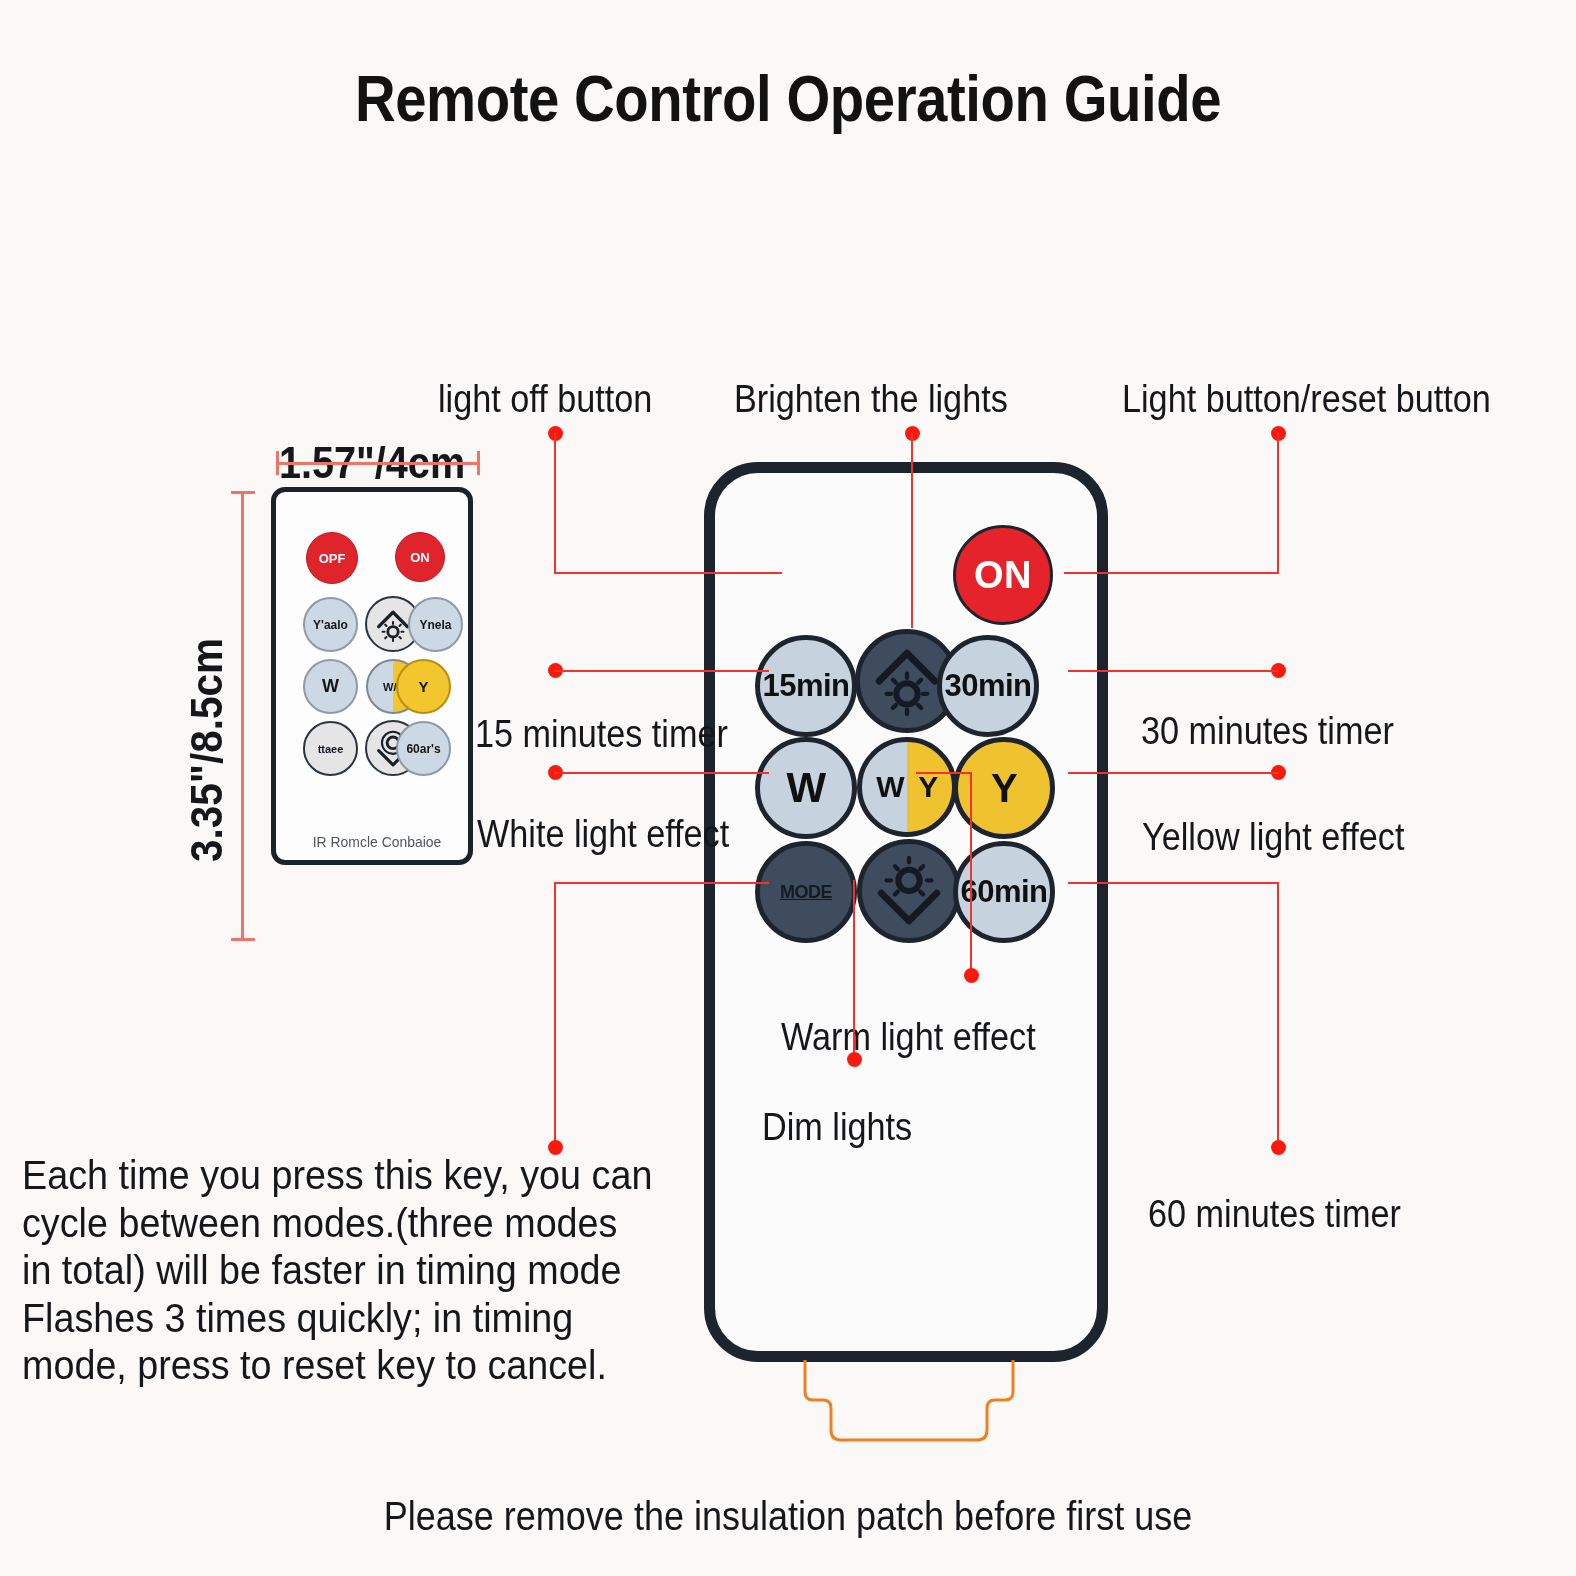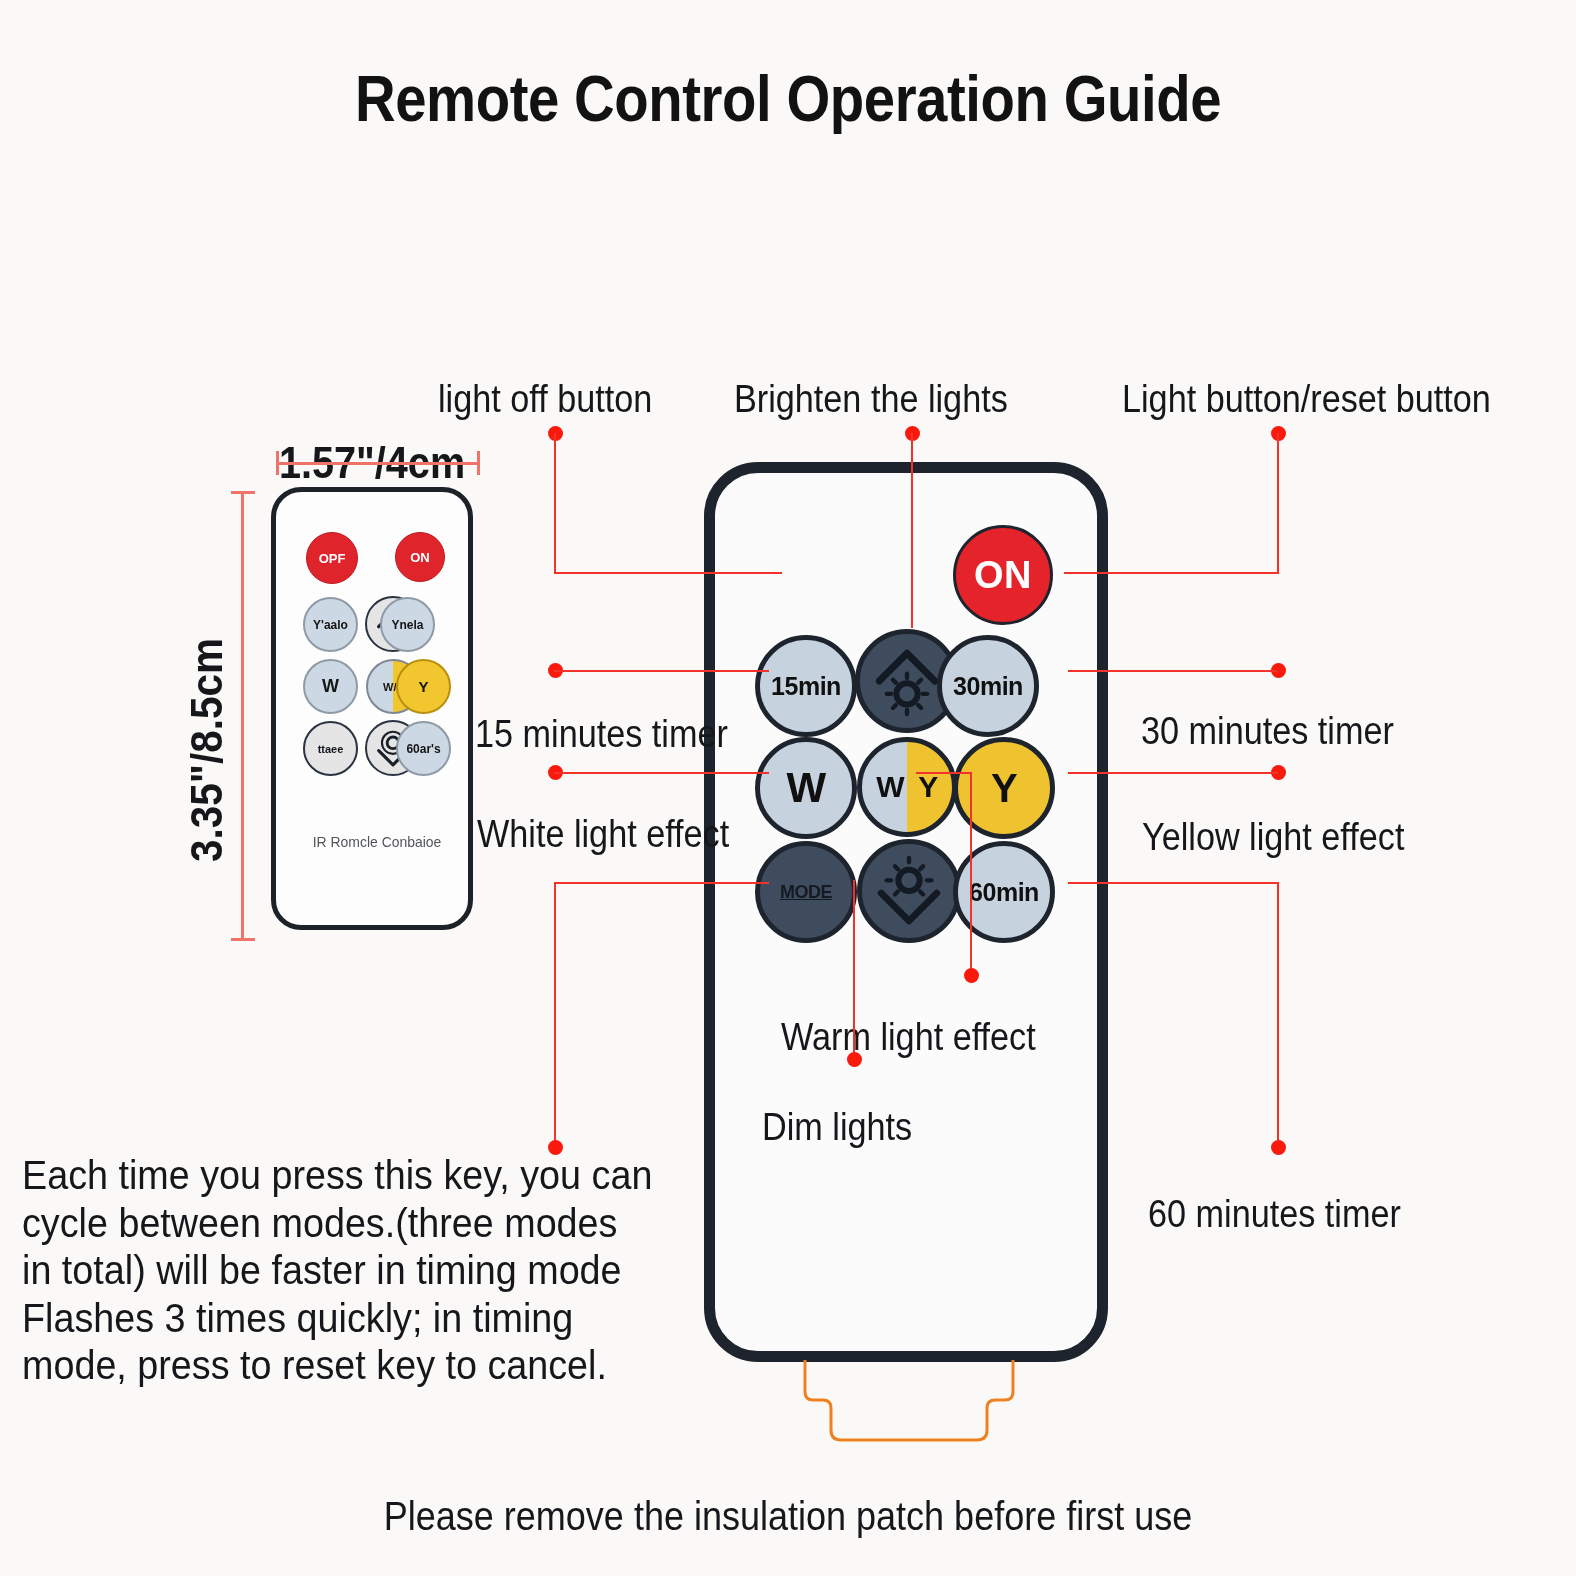--- a/index.html
+++ b/index.html
@@ -45,22 +45,22 @@
   .lnh{height:2px;}
   .lnv{width:2px;}
   .dot{position:absolute;width:15px;height:15px;border-radius:50%;background:#fa1a0d;}
 
   
   .dimline{position:absolute;background:#f0736a;}
   .dimcap{position:absolute;background:#f0736a;}
 
   
   #mini{
-    position:absolute;left:271px;top:487px;width:202px;height:443px;
-    border:5px solid #1d2229;border-radius:30px;background:#fdfdfd;
+    position:absolute;left:271px;top:487px;width:202px;height:378px;
+    border:5px solid #1d2229;border-radius:14px;background:#fdfdfd;
     box-sizing:border-box;
   }
   .mbtn{
     position:absolute;border-radius:50%;
     display:flex;align-items:center;justify-content:center;
     font-size:14px;font-weight:700;box-sizing:border-box;
   }
   .mred{background:#e0242c;color:#fff;border:1px solid #c01a22;font-size:13px;}
   .mblue{background:#ccd8e3;color:#151515;border:2px solid #8e9aa6;font-size:12px;}
   .mdark{background:#e5e5e5;color:#11161f;border:2px solid #2a3341;font-size:11px;}
@@ -87,21 +87,21 @@
     font-weight:700;
     letter-spacing:-0.5px;
   }
   .bred{
     background:#e4232b;color:#fff;border:3px solid #1e242e;
     font-size:38px;font-weight:600;letter-spacing:0.5px;
   }
   .bred.noring{border:none;box-shadow:0 2px 3px rgba(0,0,0,.25);}
   .bblue{
     background:#c6d3df;color:#101010;border:5px solid #1e242e;
-    font-size:25px;font-weight:600;
+    font-size:31px;font-weight:600;
   }
   .bdark{
     background:#3f4c5e;color:#131a24;border:5px solid #1e242e;
     font-size:30px;font-weight:700;
   }
   .byel{
     background:#efc230;color:#101010;border:5px solid #1e242e;
     font-size:40px;font-weight:600;
   }
   .bhalf{
@@ -167,21 +167,21 @@
             <line x1="26" y1="20.5" x2="25" y2="21.5"></line>
           <line x1="28" y1="26" x2="26.5" y2="26"></line>
             <line x1="26" y1="31" x2="25" y2="30"></line>
           <line x1="20" y1="33" x2="20" y2="31.5"></line>
             <line x1="14" y1="31" x2="15" y2="30"></line>
           <line x1="12" y1="26" x2="13.5" y2="26"></line>
             <line x1="14" y1="20.5" x2="15" y2="21.5"></line>
         </g>
       </svg>
     </div>
-    <div class="mbtn mblue" style="left:104px;top:105px;width:55px;height:55px;">Ynela</div>
+    <div class="mbtn mblue" style="left:132px;top:105px;width:55px;height:55px;">Ynela</div>
 
     <div class="mbtn mblue" style="left:27px;top:167px;width:55px;height:55px;font-size:18px;">W</div>
     <div class="mbtn mhalf" style="left:90px;top:167px;width:55px;height:55px;">W/Y</div>
     <div class="mbtn myel" style="left:120px;top:167px;width:55px;height:55px;">Y</div>
 
     <div class="mbtn mdark" style="left:27px;top:229px;width:55px;height:55px;">ttaee</div>
     <div class="mbtn mdark" style="left:89px;top:228px;width:56px;height:56px;">
       <svg class="sunwrap" viewBox="0 0 40 40">
         <circle cx="20" cy="16" r="4.5" fill="none" stroke="#1a2029" stroke-width="2.2"></circle>
         <circle cx="20" cy="16" r="8.5" fill="none" stroke="#1a2029" stroke-width="1.6"></circle>

